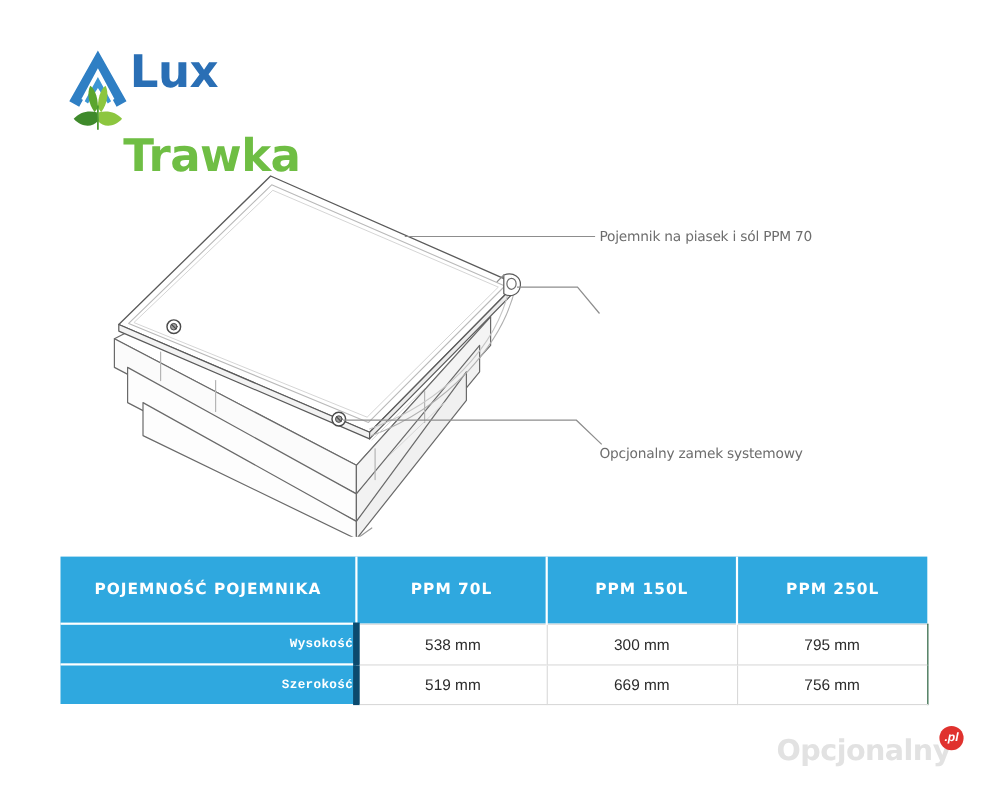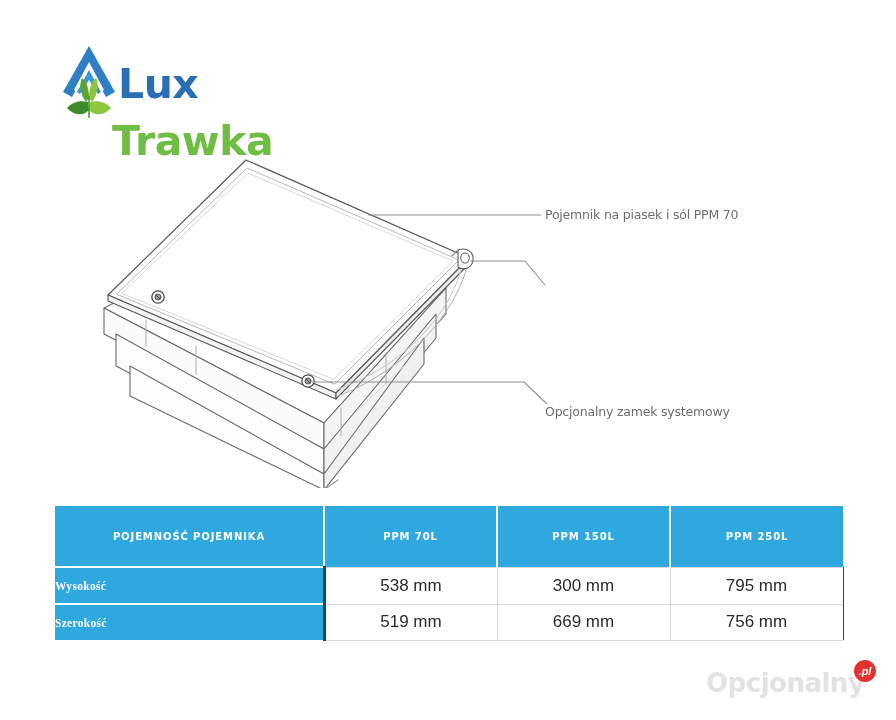--- a/index.html
+++ b/index.html
@@ -46,21 +46,21 @@
   .logo-word {
     display: block;
     font-family: "DejaVu Sans", sans-serif;
     font-weight: bold;
     letter-spacing: -0.5px;
     line-height: 1;
   }
   #logo-lux {
     position: absolute;
     left: 6px;
-    top: 26px;
+    top: 7px;
     font-size: 41px;
     color: #2a6fb5;
   }
   #logo-trawka {
     position: absolute;
     left: 0px;
     top: 50px;
     font-size: 41px;
     color: #6fbe44;
     margin-top: 33px;
@@ -108,47 +108,47 @@
   }
   #spec-table td, #spec-table th {
     padding: 0;
     margin: 0;
   }
   .th-cell {
     background: #2fa8df;
     color: #ffffff;
     height: 60px;
     font-family: "DejaVu Sans", sans-serif;
-    font-size: 10px;
+    font-size: 14px;
     font-weight: bold;
     letter-spacing: 0.9px;
     text-align: center;
     vertical-align: middle;
     border-right: 2px solid #ffffff;
   }
   .th-cell.last { border-right: none; }
   .row-label {
     background: #2fa8df;
     color: #ffffff;
     height: 35px;
-    font-family: Liberation Serif, serif;
+    font-family: Liberation Mono, monospace;
     font-size: 11.5px;
     font-weight: bold;
     letter-spacing: 0.3px;
-    text-align: left;
+    text-align: right;
     vertical-align: middle;
     border-top: 2px solid #ffffff;
-    border-right: 3px solid #0c4a6e;
+    border-right: 6px solid #0c4a6e;
   }
   .data-cell {
     background: #ffffff;
     color: #2b2b2b;
     height: 35px;
     font-family: "Liberation Sans", sans-serif;
-    font-size: 17px;
+    font-size: 14px;
     text-align: center;
     vertical-align: middle;
     border-top: 1px solid #d9d9d9;
     border-right: 1px solid #d9d9d9;
   }
   .data-cell.lastcol { border-right: 1px solid #14532d; }
   .data-cell.bottomrow { border-bottom: 1px solid #d9d9d9; }
   #col-label { width: 269px; }
   #col-a { width: 173px; }
   #col-b { width: 173px; }

